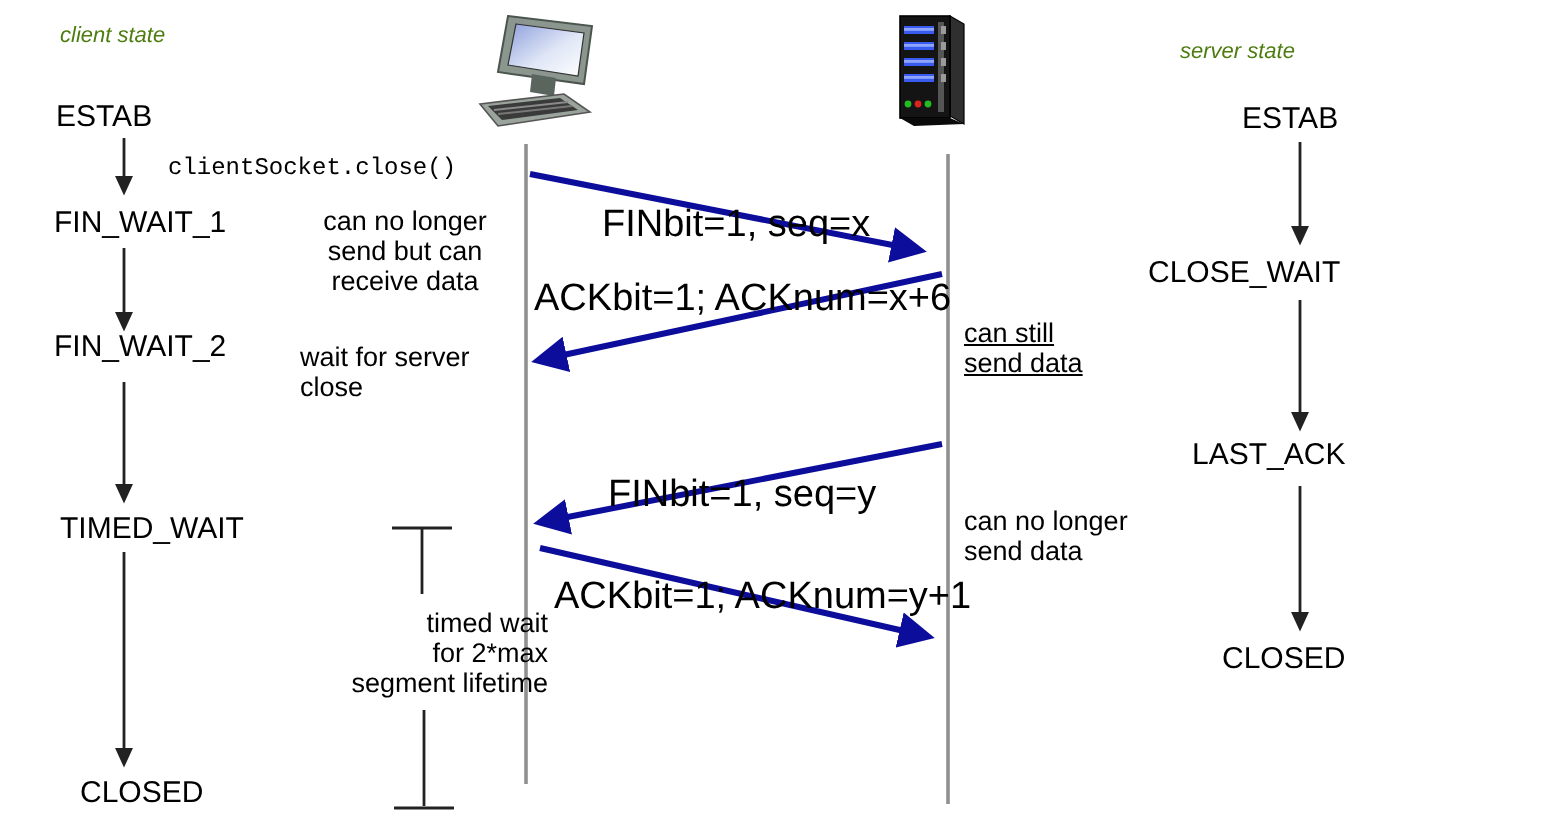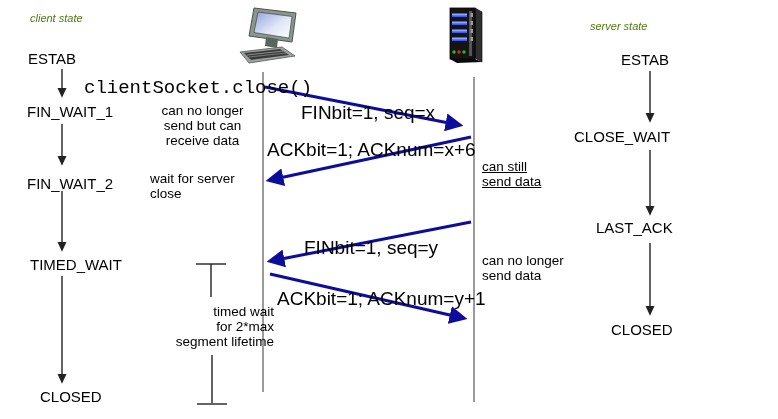--- a/index.html
+++ b/index.html
@@ -5,21 +5,21 @@
   html,body { margin:0; padding:0; background:#fff; }
   .canvas {
     position:relative; width:778px; height:419px; background:#ffffff;
     font-family:"Liberation Sans", sans-serif; color:#000; overflow:hidden;
   }
   .abs { position:absolute; }
   .state { font-size:15px; white-space:nowrap; }
   .col-title { font-size:11px; font-style:italic; color:#4d7c0f; white-space:nowrap;text-align:right; }
   .ann { font-size:13.5px; line-height:15px; white-space:pre-line; }
   .msg { font-size:19px; white-space:nowrap; }
-  .mono { font-family:"Liberation Mono", monospace; font-size:19px; white-space:nowrap; }
+  .mono { font-family:"Liberation Mono", monospace; font-size:12px; white-space:nowrap; }
   svg.overlay { position:absolute; left:0; top:0; pointer-events:none; }
 </style>
 </head>
 <body>
 
 <div class="canvas">
 
   <svg class="overlay" width="778" height="419" viewBox="0 0 778 419">
     <defs>
       <marker id="mblue" markerWidth="6" markerHeight="6" refX="4.5" refY="3" orient="auto">
@@ -91,21 +91,21 @@
     <circle cx="7" cy="45" r="1.7" fill="#22bb22"></circle>
     <circle cx="12" cy="45" r="1.7" fill="#dd2222"></circle>
     <circle cx="17" cy="45" r="1.7" fill="#22bb22"></circle>
     <polygon points="3,52 28,52 35,55 10,56" fill="#0a0a0a"></polygon>
   </svg>
 
   <div class="abs col-title" style="left:30px; top:12px;">client state</div>
   <div class="abs state" style="left:28px; top:50px;">ESTAB</div>
   <div class="abs mono" style="left:84px; top:77px;">clientSocket.close()</div>
   <div class="abs state" style="left:27px; top:103px;">FIN_WAIT_1</div>
-  <div class="abs state" style="left:27px; top:175px;">FIN_WAIT_2</div>
+  <div class="abs state" style="left:27px; top:165px;">FIN_WAIT_2</div>
   <div class="abs state" style="left:30px; top:256px;">TIMED_WAIT</div>
   <div class="abs state" style="left:40px; top:388px;">CLOSED</div>
 
   <div class="abs ann" style="left:150px; top:103px; width:105px; text-align:center;">can no longer
 send but can
 receive data</div>
   <div class="abs ann" style="left:150px; top:171px; width:109px; text-align:left;">wait for server
 close</div>
   <div class="abs ann" style="left:148px; top:304px; width:126px; text-align:right;">timed wait
 for 2*max

